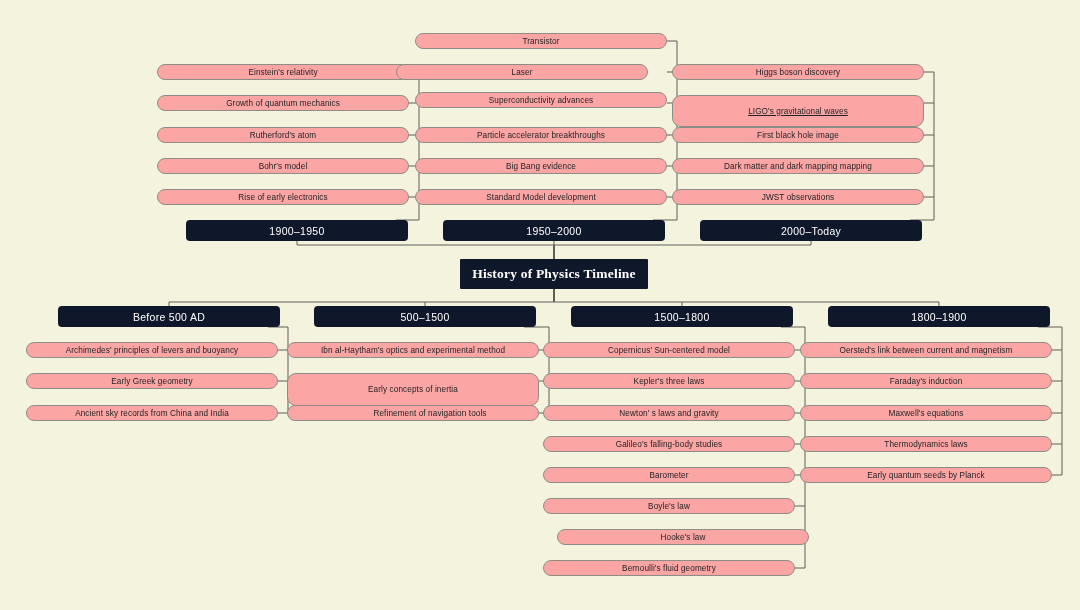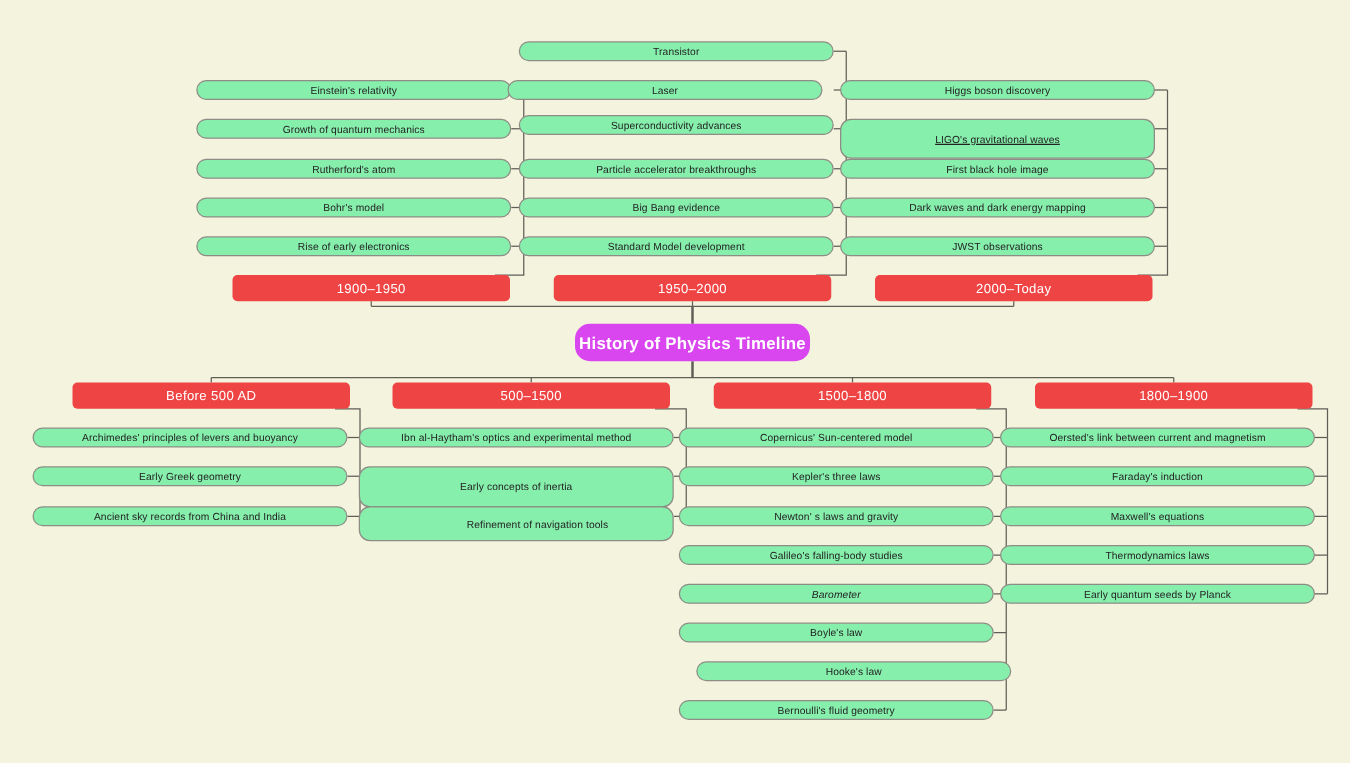--- a/index.html
+++ b/index.html
@@ -28,43 +28,44 @@
   .node {
     position: absolute;
     box-sizing: border-box;
     display: flex;
     align-items: center;
     justify-content: center;
     white-space: nowrap;
   }
   .leaf {
     height: 16px;
-    background: #86efac;
+    background: #fca5a5;
     border: 1px solid #8d8d85;
     border-radius: 9px;
     font-size: 8.2px;
     letter-spacing: 0.1px;
     color: #232323;
   }
   .branch {
     height: 21px;
-    background: #ef4444;
+    background: #0f172a;
     border-radius: 4px;
     color: #ffffff;
     font-size: 10.5px;
     letter-spacing: 0.3px;
   }
   .root {
     height: 30px;
-    background: #d946ef;
+    background: #0f172a;
     color: #ffffff;
     font-size: 13.5px;
     font-weight: bold;
     letter-spacing: 0.2px;
-    border-radius: 12px;
+    border-radius: 1px;
+    font-family: Liberation Serif, serif;
   }
 </style>
 </head>
 <body>
 
 <div id="canvas">
   <svg class="links" id="links" viewBox="0 0 1080 610">
       <path d="M297 245 H811" fill="none" stroke="#5f5f58" stroke-width="1"></path>
       <path d="M554 259 V245" fill="none" stroke="#5f5f58" stroke-width="2"></path>
       <path d="M297 245 V241" fill="none" stroke="#5f5f58" stroke-width="1"></path>
@@ -129,45 +130,45 @@
   <div id="nodes">
       <div class="node root" style="left: 460px; top: 259px; width: 188px; height: 30px;">History of Physics Timeline</div>
       <div class="node branch" style="left: 186px; top: 220px; width: 222px; height: 21px;">1900–1950</div>
       <div class="node leaf" style="left: 157px; top: 64px; width: 252px; height: 16px;">Einstein's relativity</div>
       <div class="node leaf" style="left: 157px; top: 95px; width: 252px; height: 16px;">Growth of quantum mechanics</div>
       <div class="node leaf" style="left: 157px; top: 127px; width: 252px; height: 16px;">Rutherford's atom</div>
       <div class="node leaf" style="left: 157px; top: 158px; width: 252px; height: 16px;">Bohr's model</div>
       <div class="node leaf" style="left: 157px; top: 189px; width: 252px; height: 16px;">Rise of early electronics</div>
       <div class="node branch" style="left: 443px; top: 220px; width: 222px; height: 21px;">1950–2000</div>
       <div class="node leaf" style="left: 415px; top: 33px; width: 252px; height: 16px;">Transistor</div>
-      <div class="node leaf" style="left: 406px; top: 64px; width: 252px; height: 16px;">Laser</div>
+      <div class="node leaf" style="left: 396px; top: 64px; width: 252px; height: 16px;">Laser</div>
       <div class="node leaf" style="left: 415px; top: 92px; width: 252px; height: 16px;">Superconductivity advances</div>
       <div class="node leaf" style="left: 415px; top: 127px; width: 252px; height: 16px;">Particle accelerator breakthroughs</div>
       <div class="node leaf" style="left: 415px; top: 158px; width: 252px; height: 16px;">Big Bang evidence</div>
       <div class="node leaf" style="left: 415px; top: 189px; width: 252px; height: 16px;">Standard Model development</div>
       <div class="node branch" style="left: 700px; top: 220px; width: 222px; height: 21px;">2000–Today</div>
       <div class="node leaf" style="left: 672px; top: 64px; width: 252px; height: 16px;">Higgs boson discovery</div>
       <div class="node leaf" style="left: 672px; top: 95px; width: 252px; height: 32px; text-decoration: underline;">LIGO's gravitational waves</div>
       <div class="node leaf" style="left: 672px; top: 127px; width: 252px; height: 16px;">First black hole image</div>
-      <div class="node leaf" style="left: 672px; top: 158px; width: 252px; height: 16px;">Dark waves and dark energy mapping</div>
+      <div class="node leaf" style="left: 672px; top: 158px; width: 252px; height: 16px;">Dark matter and dark mapping mapping</div>
       <div class="node leaf" style="left: 672px; top: 189px; width: 252px; height: 16px;">JWST observations</div>
       <div class="node branch" style="left: 58px; top: 306px; width: 222px; height: 21px;">Before 500 AD</div>
       <div class="node leaf" style="left: 26px; top: 342px; width: 252px; height: 16px;">Archimedes' principles of levers and buoyancy</div>
       <div class="node leaf" style="left: 26px; top: 373px; width: 252px; height: 16px;">Early Greek geometry</div>
       <div class="node leaf" style="left: 26px; top: 405px; width: 252px; height: 16px;">Ancient sky records from China and India</div>
       <div class="node branch" style="left: 314px; top: 306px; width: 222px; height: 21px;">500–1500</div>
       <div class="node leaf" style="left: 287px; top: 342px; width: 252px; height: 16px;">Ibn al-Haytham's optics and experimental method</div>
       <div class="node leaf" style="left: 287px; top: 373px; width: 252px; height: 33px;">Early concepts of inertia</div>
-      <div class="node leaf" style="left: 287px; top: 405px; width: 252px; height: 28px; padding-left: 34px;">Refinement of navigation tools</div>
+      <div class="node leaf" style="left: 287px; top: 405px; width: 252px; height: 16px; padding-left: 34px;">Refinement of navigation tools</div>
       <div class="node branch" style="left: 571px; top: 306px; width: 222px; height: 21px;">1500–1800</div>
       <div class="node leaf" style="left: 543px; top: 342px; width: 252px; height: 16px;">Copernicus' Sun-centered model</div>
       <div class="node leaf" style="left: 543px; top: 373px; width: 252px; height: 16px;">Kepler's three laws</div>
       <div class="node leaf" style="left: 543px; top: 405px; width: 252px; height: 16px;">Newton'  s laws and gravity</div>
       <div class="node leaf" style="left: 543px; top: 436px; width: 252px; height: 16px;">Galileo's falling-body studies</div>
-      <div class="node leaf" style="left: 543px; top: 467px; width: 252px; height: 16px; font-style: italic;">Barometer</div>
+      <div class="node leaf" style="left: 543px; top: 467px; width: 252px; height: 16px;">Barometer</div>
       <div class="node leaf" style="left: 543px; top: 498px; width: 252px; height: 16px;">Boyle's law</div>
       <div class="node leaf" style="left: 557px; top: 529px; width: 252px; height: 16px;">Hooke's law</div>
       <div class="node leaf" style="left: 543px; top: 560px; width: 252px; height: 16px;">Bernoulli's fluid geometry</div>
       <div class="node branch" style="left: 828px; top: 306px; width: 222px; height: 21px;">1800–1900</div>
       <div class="node leaf" style="left: 800px; top: 342px; width: 252px; height: 16px;">Oersted's link between current and magnetism</div>
       <div class="node leaf" style="left: 800px; top: 373px; width: 252px; height: 16px;">Faraday's induction</div>
       <div class="node leaf" style="left: 800px; top: 405px; width: 252px; height: 16px;">Maxwell's equations</div>
       <div class="node leaf" style="left: 800px; top: 436px; width: 252px; height: 16px;">Thermodynamics laws</div>
       <div class="node leaf" style="left: 800px; top: 467px; width: 252px; height: 16px;">Early quantum seeds by Planck</div>
     </div>

